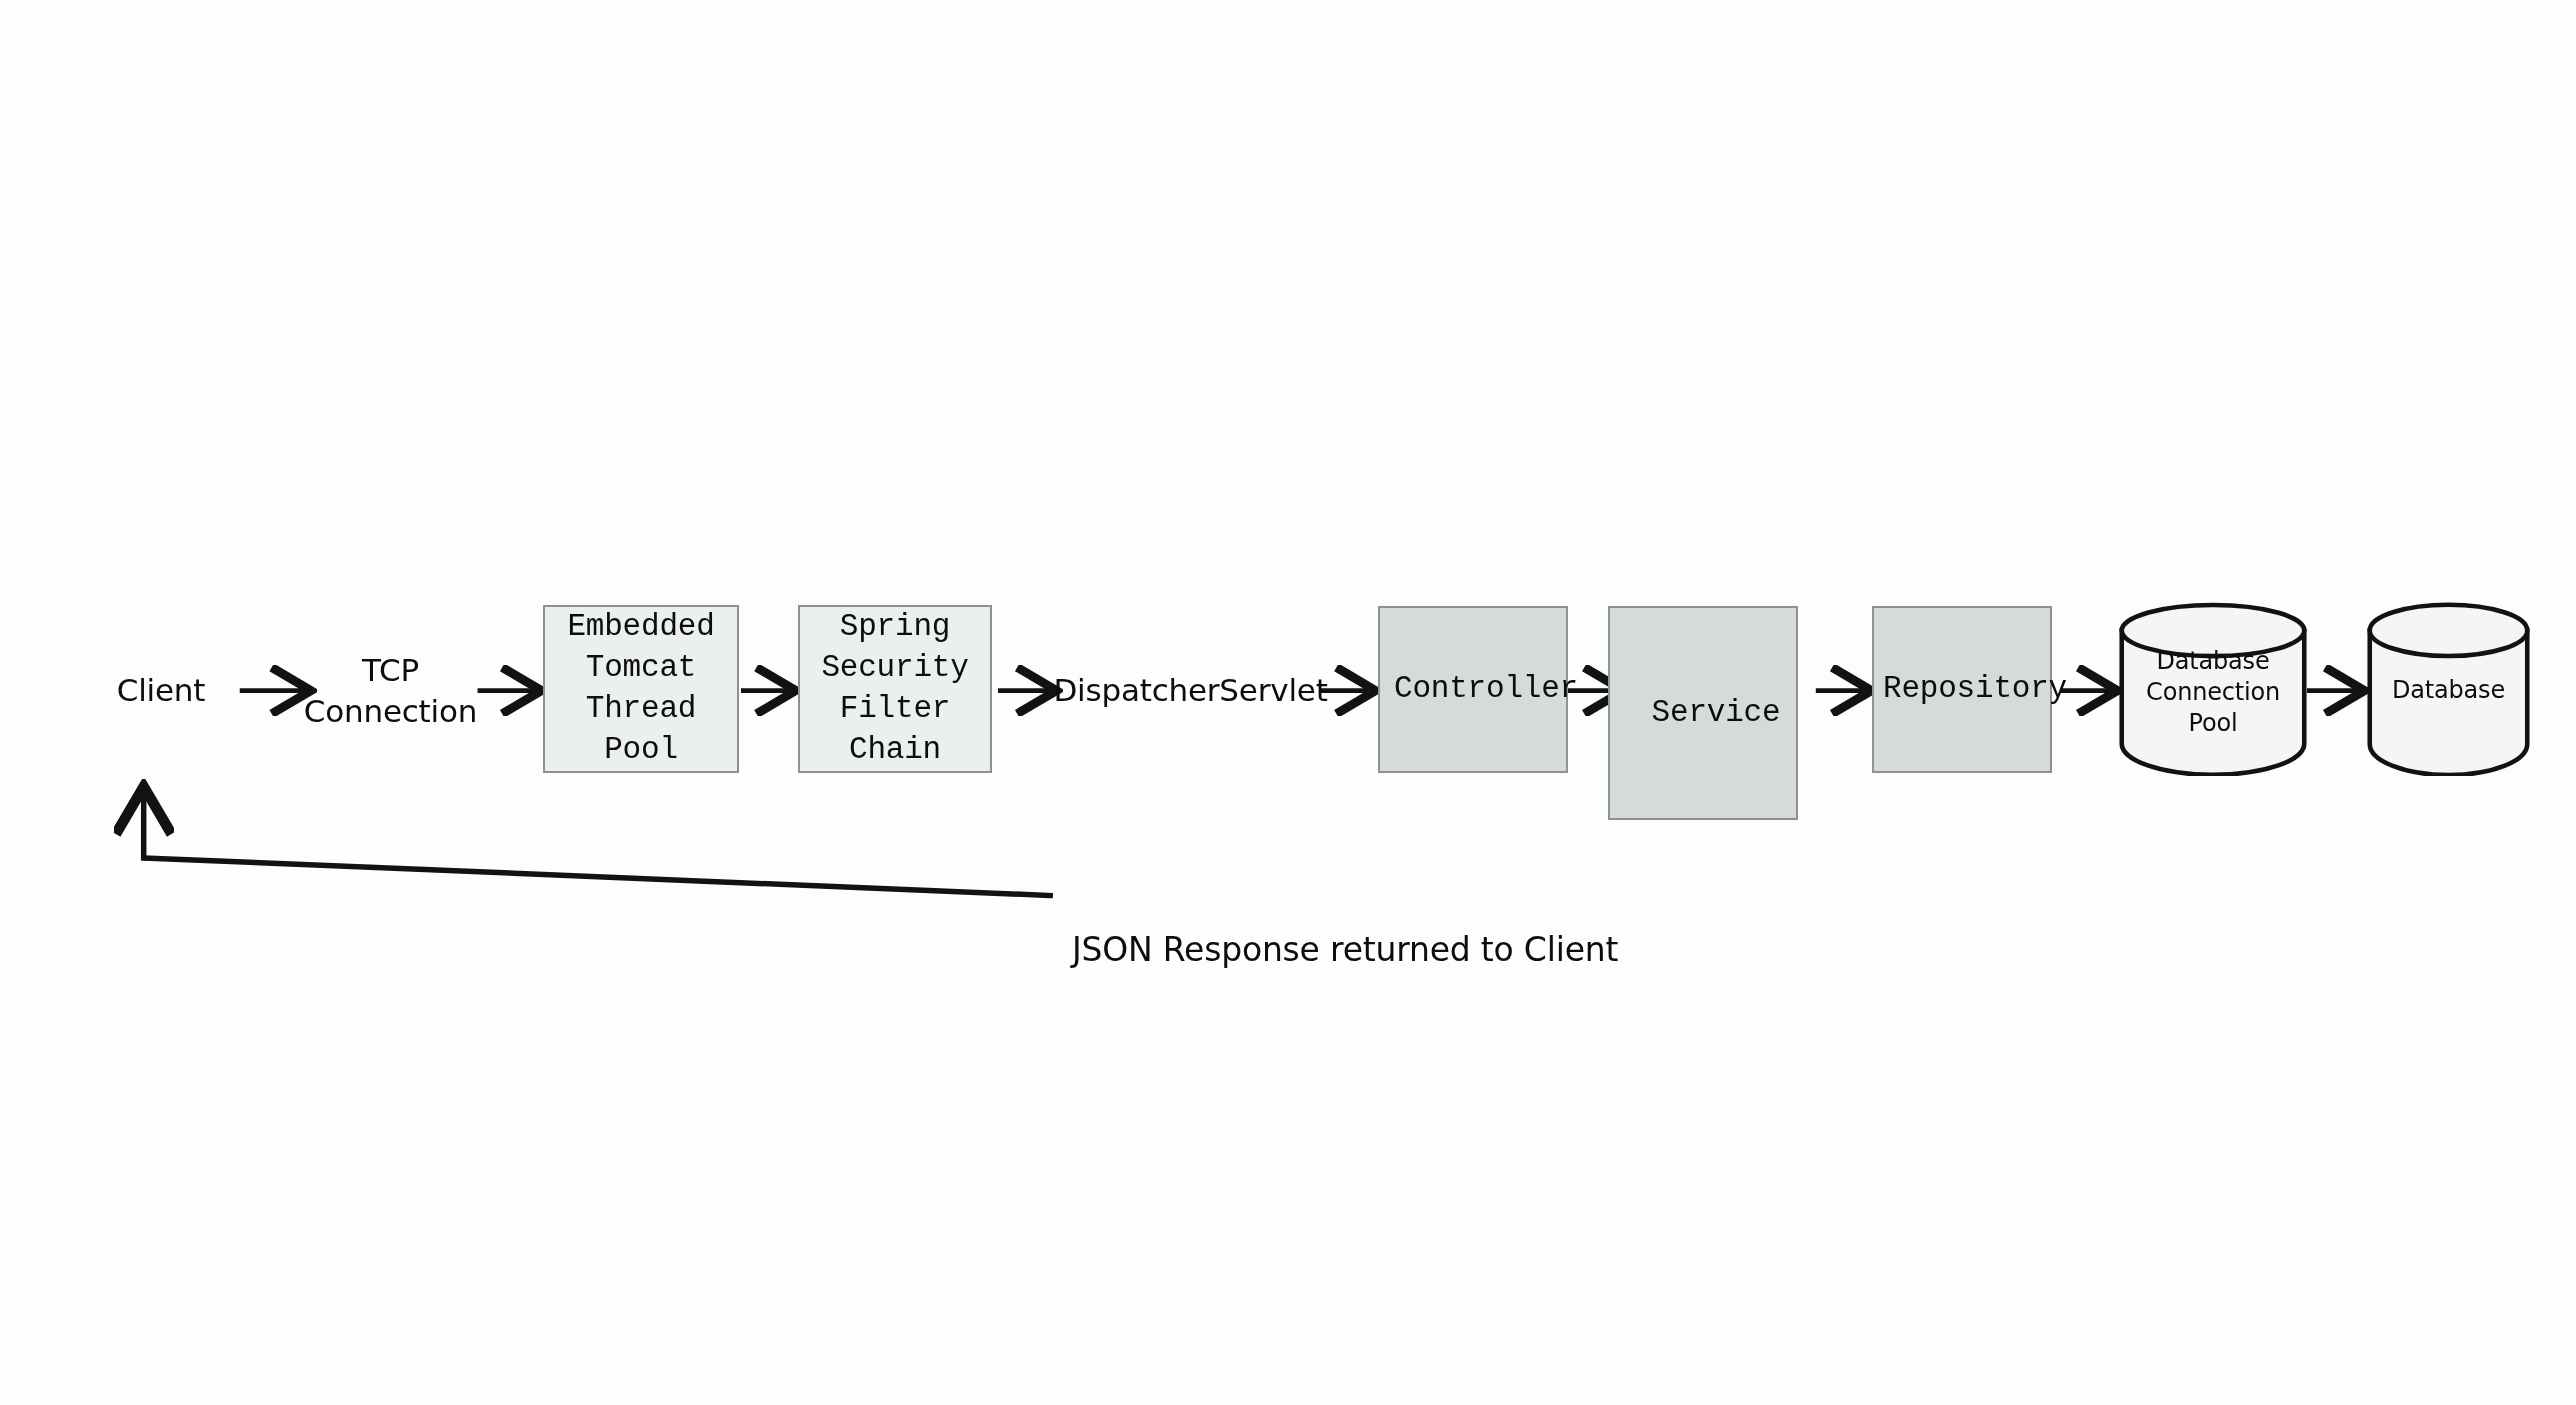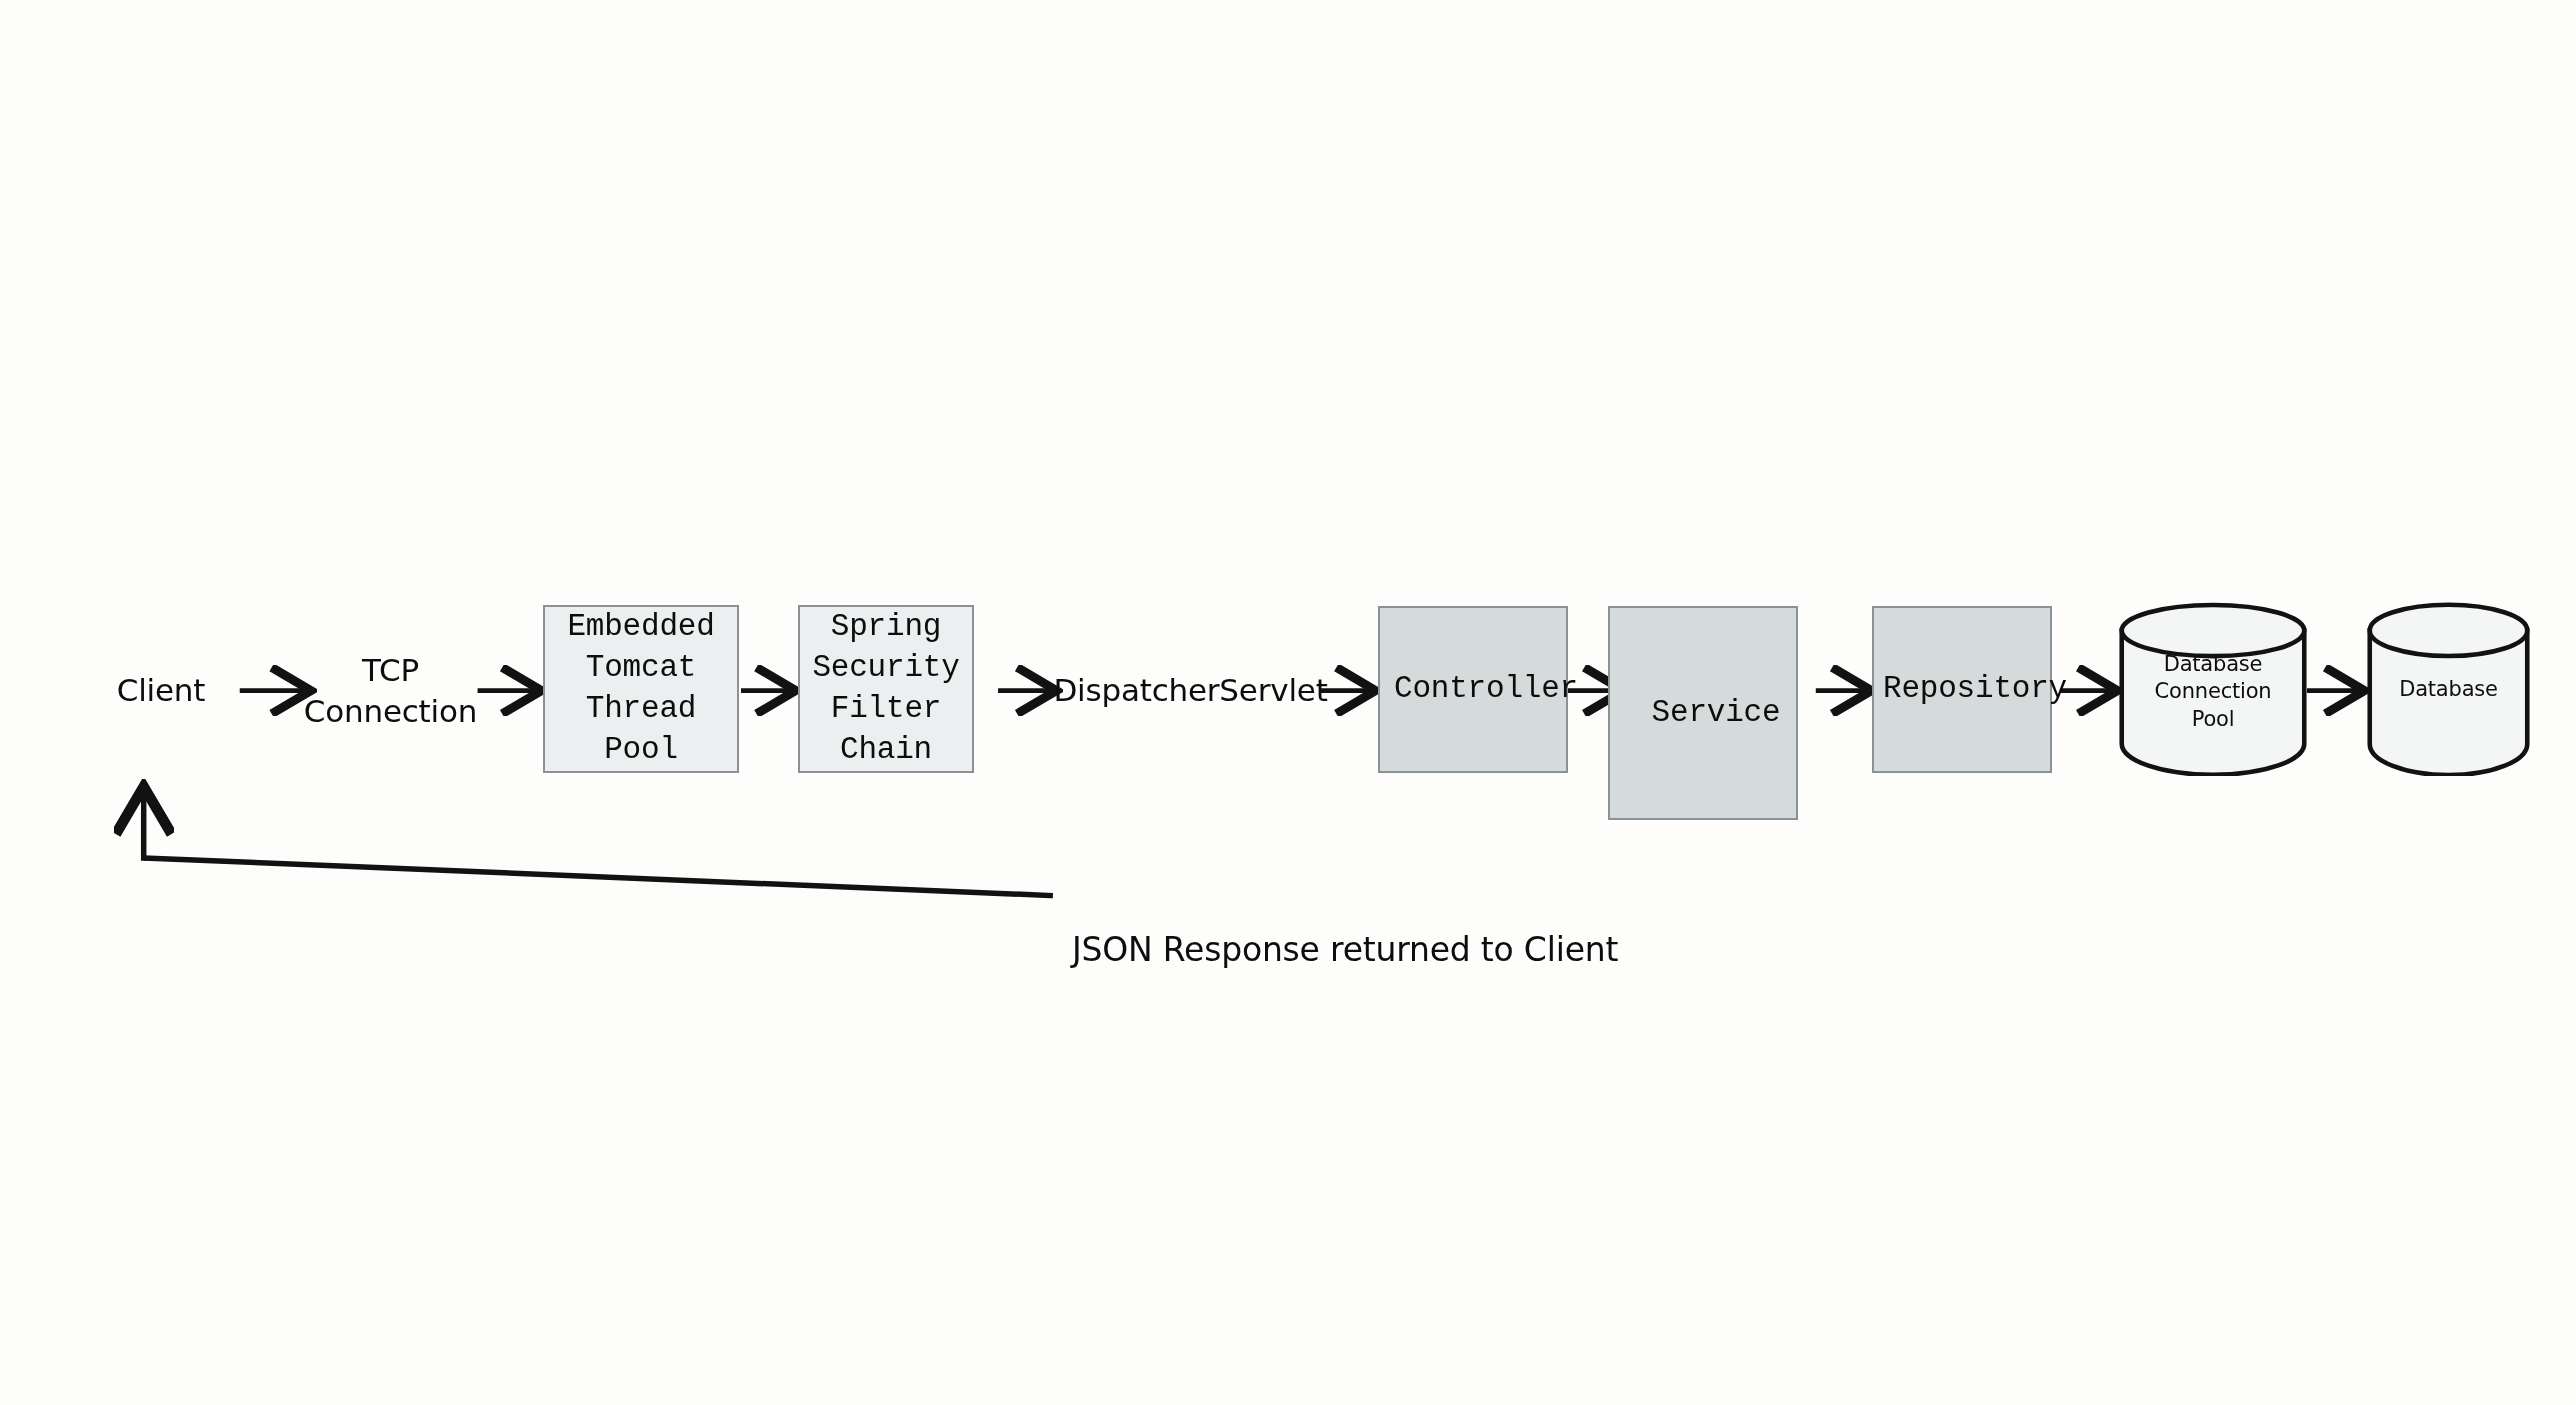--- a/index.html
+++ b/index.html
@@ -44,21 +44,21 @@
   .cyl {
     position: absolute;
   }
   .cyl svg { display: block; }
   .cyl .cyl-label {
     position: absolute;
     left: 0; right: 0;
     top: 50%;
     transform: translateY(-46%);
     text-align: center;
-    font-size: 21px;
+    font-size: 24px;
     line-height: 1.3;
     color: #0d0d0d;
     letter-spacing: -0.2px;
     pointer-events: none;
   }
   .edge-layer {
     position: absolute;
     left: 0; top: 0;
     width: 2576px;
     height: 1405px;
@@ -125,21 +125,21 @@
   <div class="node plain" style="left:1057px; top:666px; width:267px; height:49px;">
     <span>DispatcherServlet</span>
   </div>
 
   <div class="node box light" style="left:543px; top:605px; width:196px; height:168px; white-space:pre-line;">
     <span>Embedded
 Tomcat
 Thread Pool</span>
   </div>
 
-  <div class="node box light" style="left:798px; top:605px; width:176px; height:168px; white-space:pre-line;align-items:center;">
+  <div class="node box light" style="left:798px; top:605px; width:194px; height:168px; white-space:pre-line;align-items:center;">
     <span>Spring
 Security
 Filter Chain</span>
   </div>
 
   <div class="node box dark" style="left:1378px; top:606px; width:190px; height:167px;">
     <span>Controller</span>
   </div>
 
   <div class="node box dark" style="left:1608px; top:606px; width:190px; height:214px;">

